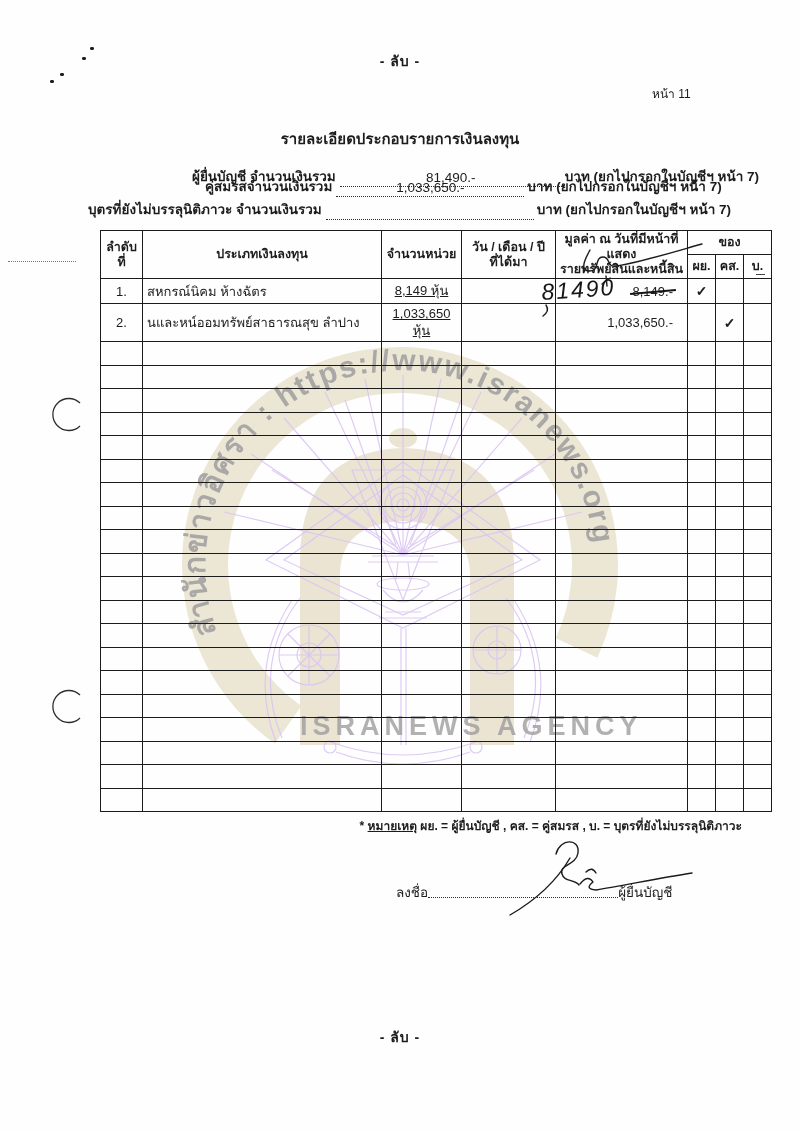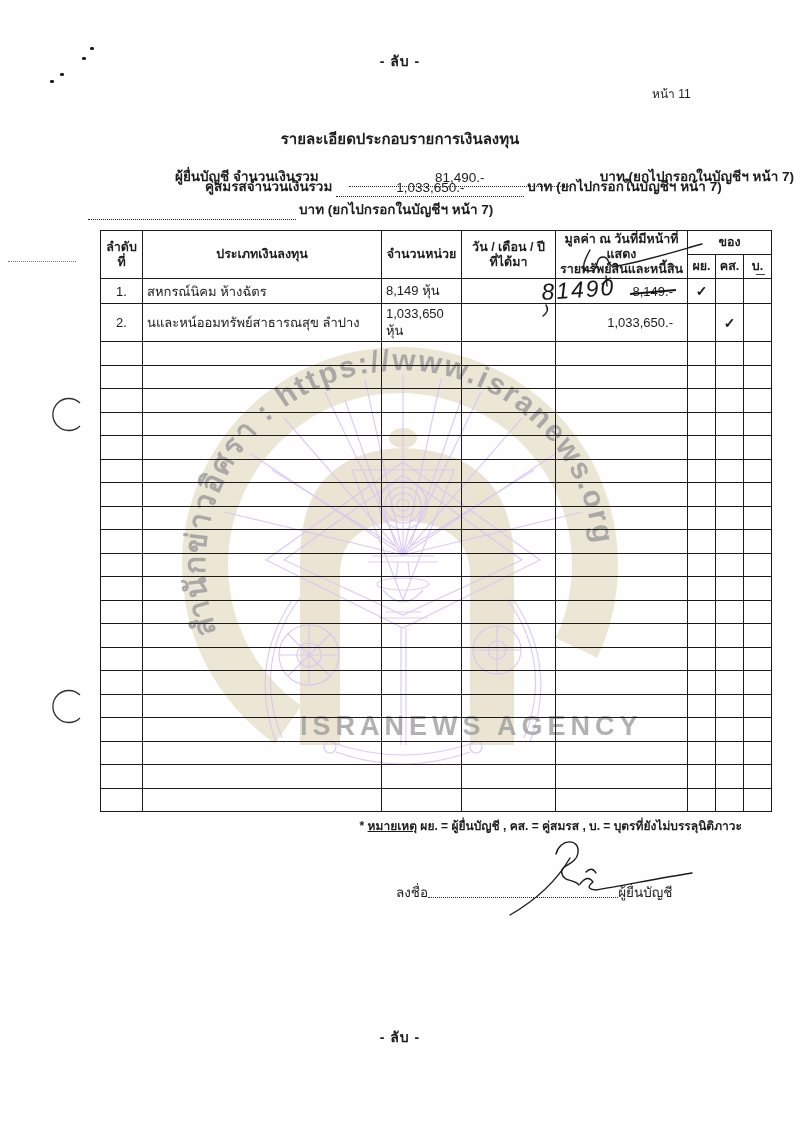--- a/index.html
+++ b/index.html
@@ -23,42 +23,42 @@
 
   
   .summary { position:absolute; top:152px; left:0; width:100%; font-size:13.5px; }
   .sum-line { position:absolute; display:flex; align-items:flex-end; white-space:nowrap; }
   .sum-line .lbl { font-weight:bold; margin-right:4px; }
   .sum-line .dots {
     display:inline-block; border-bottom:1.5px dotted #2a2a2a;
     text-align:center; line-height:16px; height:17px;
   }
   .sum-line .sfx { margin-left:3px; font-weight:bold; }
-  .sum-line-1 { top:0;   left:175px;gap:26px; } .sum-line-1 .dots { width:222px;margin-top:18px; }
+  .sum-line-1 { top:0;   left:192px; } .sum-line-1 .dots { width:222px;margin-top:18px; }
   .sum-line-2 { top:23px; left:205px; } .sum-line-2 .dots { width:188px; }
   .sum-line-3 { top:46px; left:88px;  } .sum-line-3 .dots { width:208px; }
 
   
   table.inv {
     position:absolute; left:78px; top:230px; width:671px; z-index:2;
     border-collapse:collapse; table-layout:fixed; font-size:13px;margin-left:22px;
   }
   table.inv th, table.inv td { border:1px solid #1b1b1b; overflow:hidden; }
   table.inv { border:1.5px solid #111; }
   table.inv th {
     font-weight:bold; font-size:12.5px; line-height:1.2;
     white-space:pre-line; text-align:center; vertical-align:middle; padding:1px 2px;
   }
   thead tr { height:24px; }
   tbody td { height:23.5px; padding:0 4px; vertical-align:middle; }
   tbody tr.r1 td { height:25px; }
   tbody tr.r2 td { height:38px; }
   tbody tr:nth-child(2n+4) td { border-top-style:dashed; border-top-color:#4a4a4a; }
   .c-no { text-align:center; }
-  .c-units { text-align:left; line-height:1.25; }
+  .c-units { text-align:center; line-height:1.25;text-decoration:underline; }
   .c-value { text-align:right; padding-right:14px; }
   .c-check { text-align:center; font-size:14px; font-weight:bold; padding:0; }
   .struck { position:relative; display:inline-block; }
   .struck::after {
     content:""; position:absolute; left:-3px; right:-3px; top:52%;
     height:1.6px; background:#151515; transform:rotate(-5deg);
   }
 
   
   .footnote { position:absolute; top:816px; right:58px; font-size:12px; font-weight:bold; z-index:2; }
@@ -155,20 +155,21 @@
       <span class="lbl">ผู้ยื่นบัญชี  จำนวนเงินรวม</span>
       <span class="dots">81,490.-</span>
       <span class="sfx">บาท (ยกไปกรอกในบัญชีฯ หน้า 7)</span>
     </div>
     <div class="sum-line sum-line-2">
       <span class="lbl">คู่สมรสจำนวนเงินรวม</span>
       <span class="dots">1,033,650.-</span>
       <span class="sfx">บาท (ยกไปกรอกในบัญชีฯ หน้า 7)</span>
     </div>
     <div class="sum-line sum-line-3">
+      <span class="lbl">บุตรที่ยังไม่บรรลุนิติภาวะ  จำนวนเงินรวม</span>
       <span class="dots"></span>
       <span class="sfx">บาท (ยกไปกรอกในบัญชีฯ หน้า 7)</span>
     </div>
   </div>
 
   <table class="inv">
     <colgroup>
       <col style="width:42px">
         <col style="width:239px">
         <col style="width:80px">

